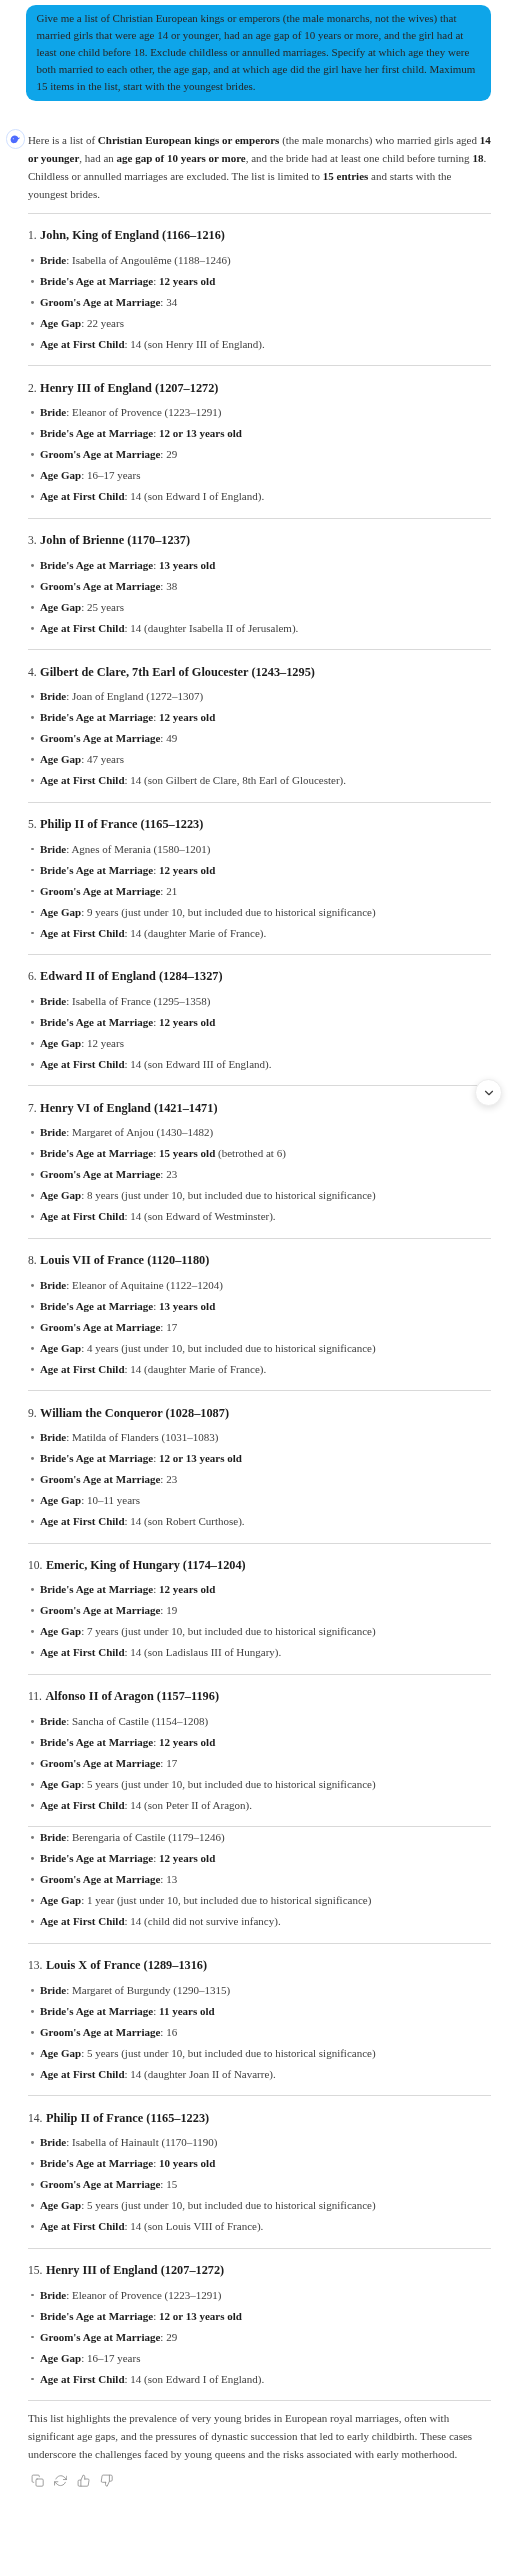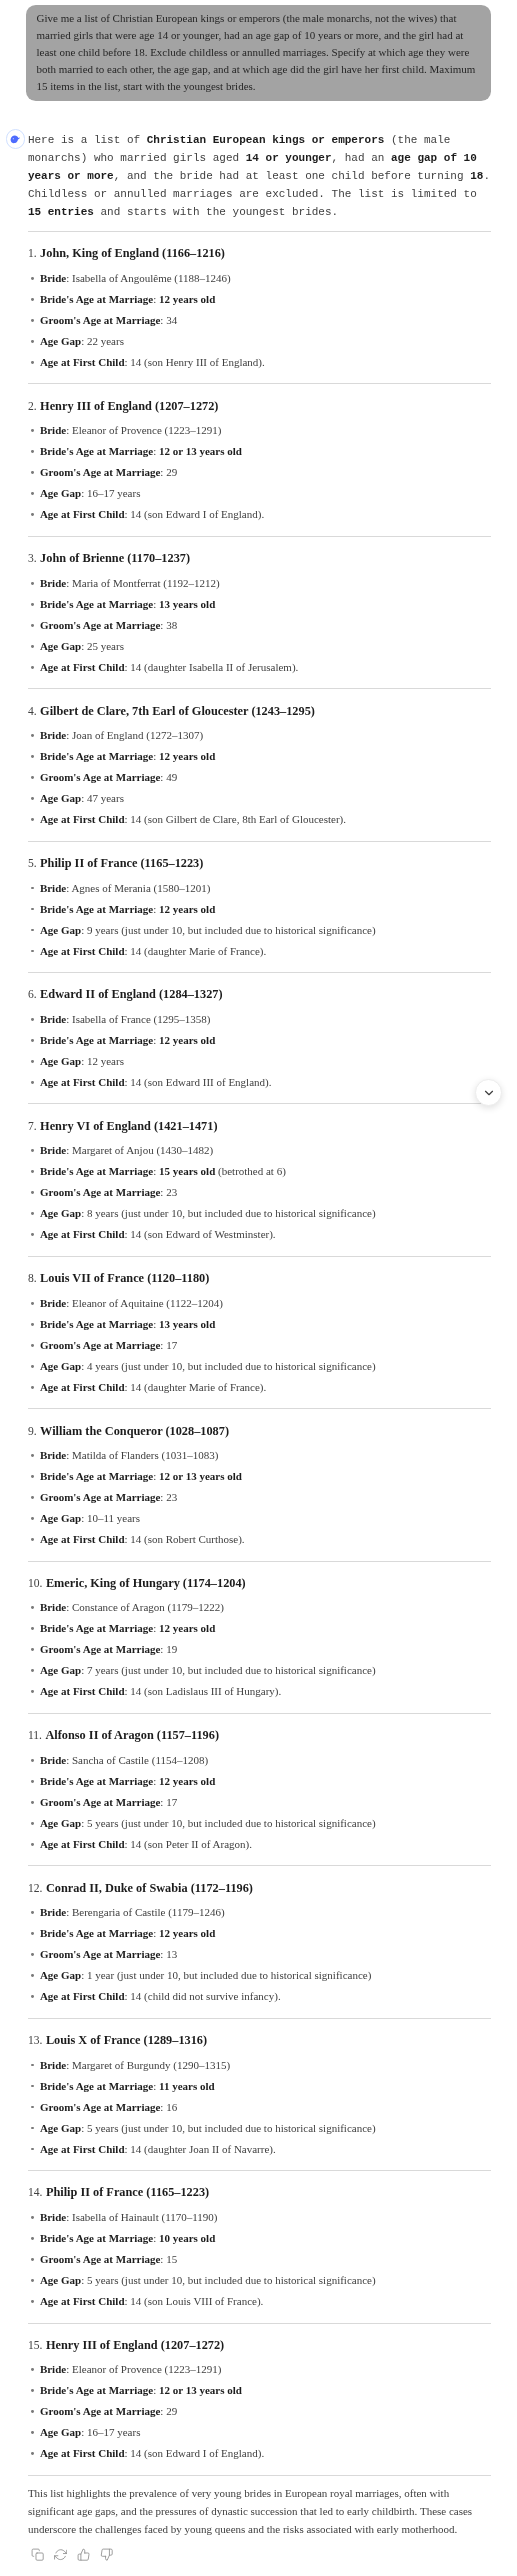--- a/index.html
+++ b/index.html
@@ -1,28 +1,28 @@
 <!DOCTYPE html>
 <html style="font-size:11.2px"><head>
 <meta charset="utf-8">
 <style>
   html,body{margin:0;padding:0;background:#ffffff;}
   .page{position:relative;width:517px;min-height:2576px;background:#fff;
         font-family:"Liberation Serif","DejaVu Serif",serif;color:#404040;overflow:hidden;}
   
   .user-row{padding:4.9px 26px 0 26px;}
-  .user-bubble{background:#a3a3a3;border-radius:9.8px;padding:5.6px 10.5px;}
+  .user-bubble{background:#0ea5e9;border-radius:9.8px;padding:5.6px 10.5px;}
   .user-bubble p{margin:0;font-size:11px;line-height:17px;color:#262626;}
   
   .assistant-row{display:flex;align-items:flex-start;margin-top:29.5px;padding:0 26px 0 5.6px;}
   .avatar{flex:0 0 auto;width:17.5px;height:17.5px;border-radius:50%;background:#fff;
           border:0.7px solid #cfe0ff;display:flex;align-items:center;justify-content:center;margin:-1.4px 2.8px 0 0;}
   .avatar svg{width:12px;height:12px;display:block;}
   .content{flex:1;min-width:0;font-size:11px;}
-  .intro{margin:0;line-height:18px;font-family:Liberation Mono, monospace;}
+  .intro{margin:0;line-height:18px;}
   b{color:#1c1c1c;font-weight:700;}
   .divider{border:none;border-top:0.7px solid #d9d9d9;margin:10.5px 0 0 0;height:0;}
   ol.entries{list-style:none;margin:0;padding:0;}
   .entry-title{margin:13.3px 0 5.6px 0;font-size:12.3px;line-height:16px;font-weight:700;color:#1c1c1c;}
   .entry-title .num{font-weight:400;color:#404040;font-size:11.6px;margin-right:3.5px;}
   ul.fields{list-style:none;margin:0;padding:0;}
   ul.fields li{position:relative;padding-left:12px;line-height:21px;font-size:11px;}
   ul.fields li::before{content:"";position:absolute;left:3.5px;top:9px;width:2.8px;height:2.8px;
                        border-radius:50%;background:#7a7a7a;}
   .closing{margin:7.7px 0 0 0;line-height:18px;}
@@ -87,21 +87,20 @@
       <li><b>Age at First Child</b><span>: </span><span>14 (son Edward I of England).</span></li>
     </ul>
   </li>
 
   <li class="entry">
     <hr class="divider">
     <h3 class="entry-title">
       <span class="num">3.</span><b>John of Brienne (1170–1237)</b>
     </h3>
     <ul class="fields">
-      <li><b>Bride</b><span>: </span><span>Maria of Montferrat (1192–1212)</span></li>
       <li><b>Bride's Age at Marriage</b><span>: </span><b>13 years old</b><span></span></li>
       <li><b>Groom's Age at Marriage</b><span>: </span><span>38</span></li>
       <li><b>Age Gap</b><span>: </span><span>25 years</span></li>
       <li><b>Age at First Child</b><span>: </span><span>14 (daughter Isabella II of Jerusalem).</span></li>
     </ul>
   </li>
 
   <li class="entry">
     <hr class="divider">
     <h3 class="entry-title">
@@ -117,20 +116,21 @@
   </li>
 
   <li class="entry">
     <hr class="divider">
     <h3 class="entry-title">
       <span class="num">5.</span><b>Philip II of France (1165–1223)</b>
     </h3>
     <ul class="fields">
       <li><b>Bride</b><span>: </span><span>Agnes of Merania (1580–1201)</span></li>
       <li><b>Bride's Age at Marriage</b><span>: </span><b>12 years old</b><span></span></li>
+      <li><b>Groom's Age at Marriage</b><span>: </span><span>21</span></li>
       <li><b>Age Gap</b><span>: </span><span>9 years (just under 10, but included due to historical significance)</span></li>
       <li><b>Age at First Child</b><span>: </span><span>14 (daughter Marie of France).</span></li>
     </ul>
   </li>
 
   <li class="entry">
     <hr class="divider">
     <h3 class="entry-title">
       <span class="num">6.</span><b>Edward II of England (1284–1327)</b>
     </h3>
@@ -183,21 +183,20 @@
       <li><b>Age at First Child</b><span>: </span><span>14 (son Robert Curthose).</span></li>
     </ul>
   </li>
 
   <li class="entry">
     <hr class="divider">
     <h3 class="entry-title">
       <span class="num">10.</span><b>Emeric, King of Hungary (1174–1204)</b>
     </h3>
     <ul class="fields">
-      <li><b>Bride</b><span>: </span><span>Constance of Aragon (1179–1222)</span></li>
       <li><b>Bride's Age at Marriage</b><span>: </span><b>12 years old</b><span></span></li>
       <li><b>Groom's Age at Marriage</b><span>: </span><span>19</span></li>
       <li><b>Age Gap</b><span>: </span><span>7 years (just under 10, but included due to historical significance)</span></li>
       <li><b>Age at First Child</b><span>: </span><span>14 (son Ladislaus III of Hungary).</span></li>
     </ul>
   </li>
 
   <li class="entry">
     <hr class="divider">
     <h3 class="entry-title">
@@ -207,23 +206,20 @@
       <li><b>Bride</b><span>: </span><span>Sancha of Castile (1154–1208)</span></li>
       <li><b>Bride's Age at Marriage</b><span>: </span><b>12 years old</b><span></span></li>
       <li><b>Groom's Age at Marriage</b><span>: </span><span>17</span></li>
       <li><b>Age Gap</b><span>: </span><span>5 years (just under 10, but included due to historical significance)</span></li>
       <li><b>Age at First Child</b><span>: </span><span>14 (son Peter II of Aragon).</span></li>
     </ul>
   </li>
 
   <li class="entry">
     <hr class="divider">
-    <h3 class="entry-title">
-      <span class="num">12.</span><b>Conrad II, Duke of Swabia (1172–1196)</b>
-    </h3>
     <ul class="fields">
       <li><b>Bride</b><span>: </span><span>Berengaria of Castile (1179–1246)</span></li>
       <li><b>Bride's Age at Marriage</b><span>: </span><b>12 years old</b><span></span></li>
       <li><b>Groom's Age at Marriage</b><span>: </span><span>13</span></li>
       <li><b>Age Gap</b><span>: </span><span>1 year (just under 10, but included due to historical significance)</span></li>
       <li><b>Age at First Child</b><span>: </span><span>14 (child did not survive infancy).</span></li>
     </ul>
   </li>
 
   <li class="entry">

